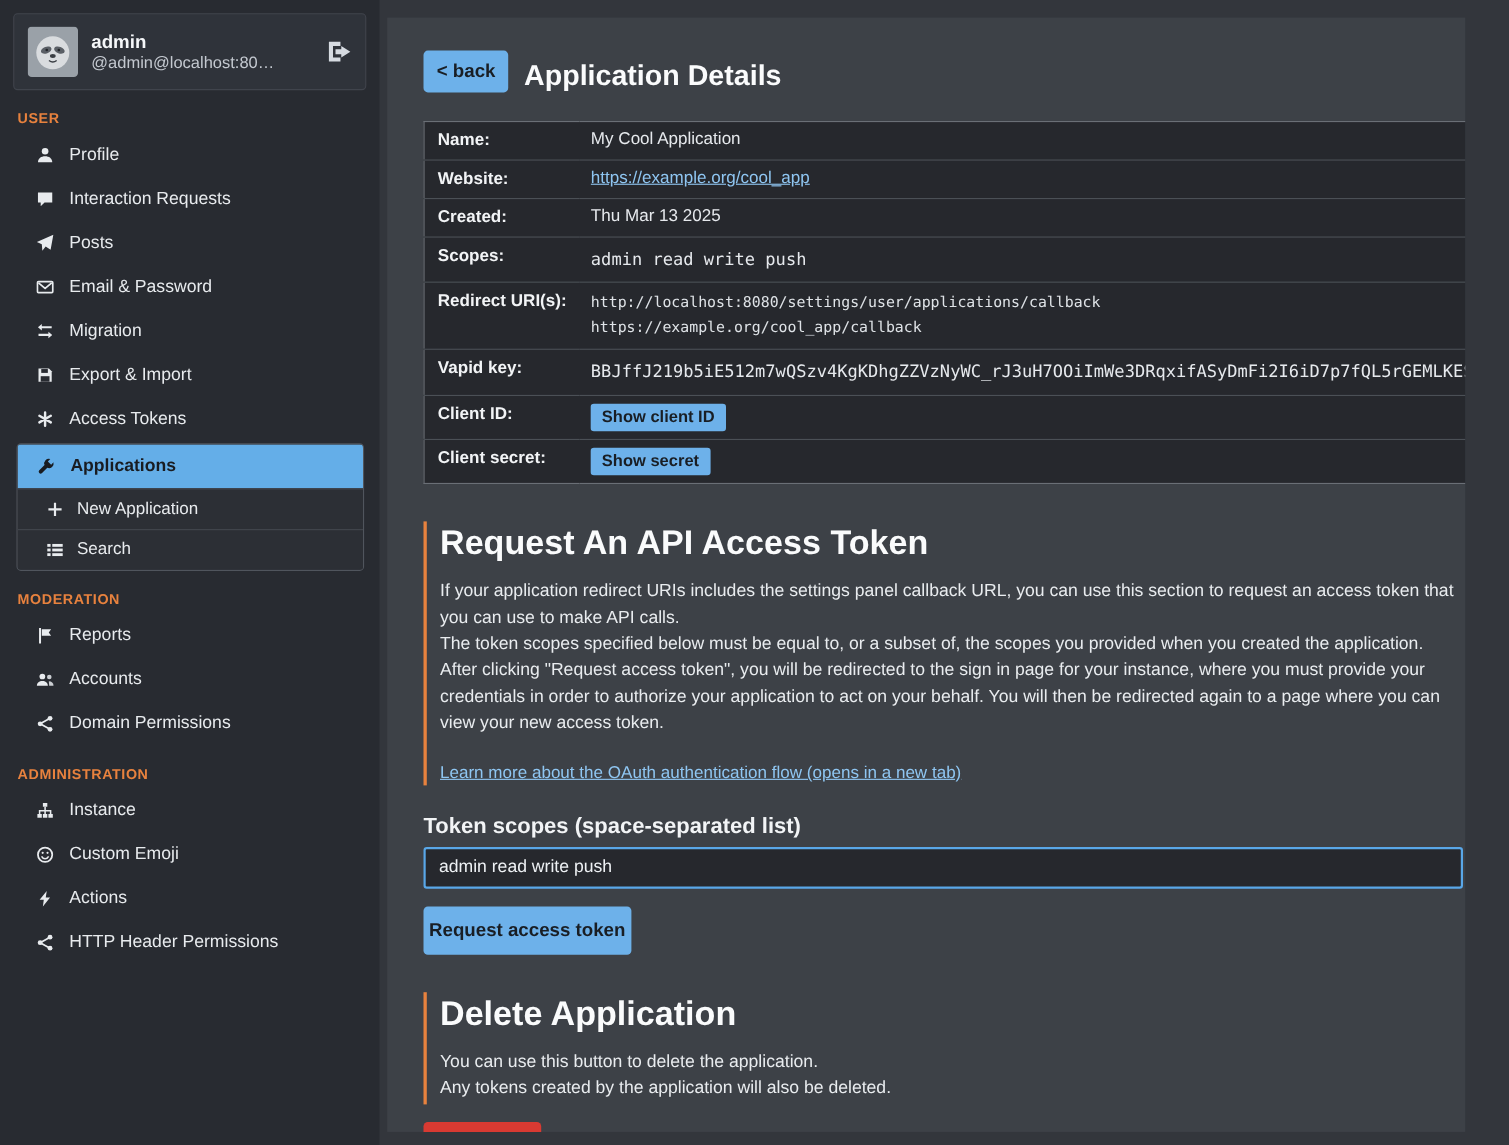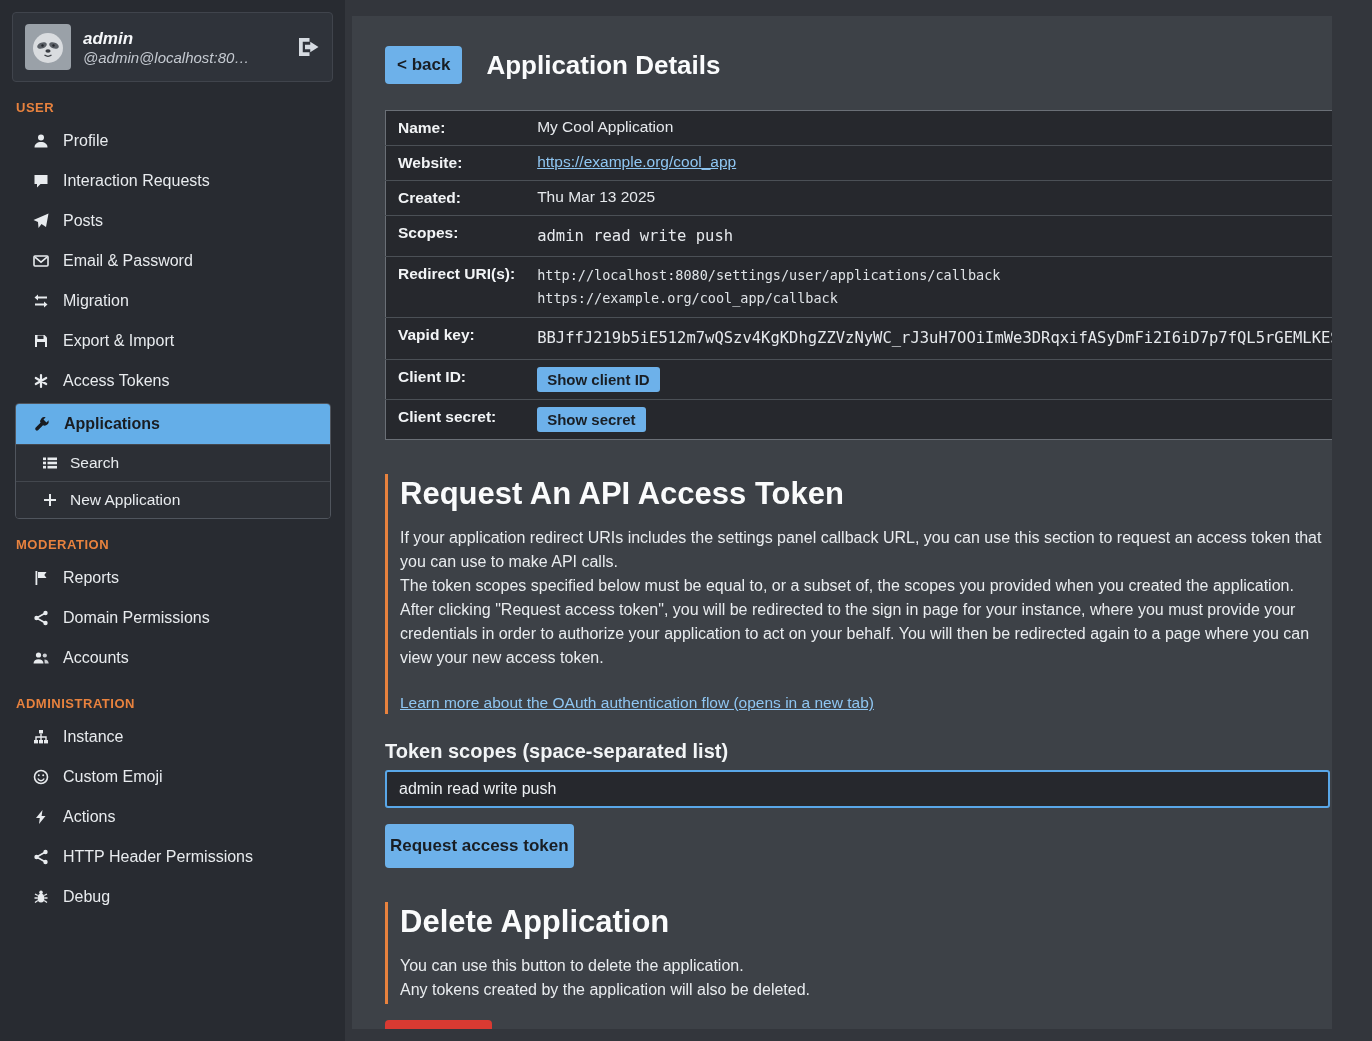--- a/index.html
+++ b/index.html
@@ -7,21 +7,21 @@
     width: 1372px; height: 1041px; margin: 0; overflow: hidden;
     background: #33363c; color: #e6e9ed;
     font-family: "Liberation Sans", "DejaVu Sans", sans-serif;
   }
   .app { display: flex; width: 100%; height: 100%; }
 
   
   .sidebar { width: 345px; flex: none; background: #282b31; overflow: hidden; }
   .user-card {
     margin: 12px; background: #2f333a; border: 1px solid #40444c; border-radius: 4px;
-    padding: 11px 12px; display: flex; align-items: center; gap: 12px; font-style: italic;
+    padding: 11px 12px; display: flex; align-items: center; gap: 12px;
   }
   .avatar { width: 46px; height: 46px; border-radius: 4px; overflow: hidden; flex: none; }
   .user-meta { flex: 1; min-width: 0; }
   .username { font-weight: bold; font-size: 17px; color: #f5f7f9; }
   .handle { font-size: 15px; color: #c4c9d0; white-space: nowrap; overflow: hidden; }
   .logout { width: 24px; height: 24px; color: #d6dbe1; cursor: pointer; flex: none; }
 
   .nav-heading { color: #e8823e; font-size: 13px; font-weight: bold; letter-spacing: .04em; margin: 18px 16px 6px; }
   .nav-item {
     display: flex; align-items: center; gap: 14px;
@@ -32,21 +32,21 @@
 
   .nav-group { margin: 2px 14px 2px 15px; border: 1px solid #50555d; border-radius: 4px; overflow: hidden; background: #2e3137; }
   .nav-group .nav-item.active { background: #64aee8; color: #191c21; font-weight: bold; padding: 11px 16px 11px 18px; }
   .nav-group .nav-item.sub { padding: 9px 16px 9px 26px; font-size: 15.5px; gap: 12px; background: #2c2f35; border-top: 1px solid #43474e; }
 
   
   .panel {
     flex: 1; margin: 16px 40px 12px 7px; background: #3d4147;
     padding: 30px 2px 30px 33px; overflow: hidden;
   }
-  .page-header { display: flex; align-items: center; gap: 24px; margin-bottom: 26px; }
+  .page-header { display: flex; align-items: flex-end; gap: 14px; margin-bottom: 26px; }
   .btn { border: none; border-radius: 4px; font-family: inherit; font-weight: bold; cursor: pointer; }
   .btn.blue { background: #6db1ea; color: #191e24; }
   .btn.back { font-size: 17px; padding: 9px 12px; }
   h1 { font-size: 26px; margin: 0; color: #fafbfc; font-weight: bold; }
 
   table.details { width: 100%; border-collapse: collapse; background: #26282d; border: 1px solid #6a6f76; margin-top: 16px; }
   .details tr { border-bottom: 1px solid #4b5056; }
   .details tr:last-child { border-bottom: none; }
   .details th {
     text-align: left; vertical-align: top; width: 178px;
@@ -179,74 +179,74 @@
         <span class="icon">
             <svg viewBox="0 0 16 16" fill="currentColor">
               <path d="M14.6 4.3A4.2 4.2 0 0 1 9 9.3l-5 5a1.8 1.8 0 0 1-2.5-2.5l5-5A4.2 4.2 0 0 1 11.7 1.3L9.5 3.5l3 3z"></path>
             </svg>
           </span>
         <span>Applications</span>
       </div>
       <div class="nav-item sub">
         <span class="icon">
             <svg viewBox="0 0 16 16" fill="currentColor">
+              <path d="M7 2h2v5h5v2H9v5H7V9H2V7h5z"></path>
+            </svg>
+          </span>
+        <span>New Application</span>
+      </div>
+      <div class="nav-item sub">
+        <span class="icon">
+            <svg viewBox="0 0 16 16" fill="currentColor">
               <rect x="1" y="2.5" width="3" height="2.6"></rect>
               <rect x="5.5" y="2.5" width="9.5" height="2.6"></rect>
               <rect x="1" y="6.7" width="3" height="2.6"></rect>
               <rect x="5.5" y="6.7" width="9.5" height="2.6"></rect>
               <rect x="1" y="10.9" width="3" height="2.6"></rect>
               <rect x="5.5" y="10.9" width="9.5" height="2.6"></rect>
             </svg>
           </span>
         <span>Search</span>
       </div>
-      <div class="nav-item sub">
-        <span class="icon">
-            <svg viewBox="0 0 16 16" fill="currentColor">
-              <path d="M7 2h2v5h5v2H9v5H7V9H2V7h5z"></path>
-            </svg>
-          </span>
-        <span>New Application</span>
-      </div>
     </div>
 
     <div class="nav-heading">MODERATION</div>
 
     <div class="nav-item">
       <span class="icon">
           <svg viewBox="0 0 16 16" fill="currentColor">
             <path d="M2.5 1h1.8v14H2.5z"></path>
             <path d="M5 2h8.5l-2.2 3 2.2 3H5z"></path>
           </svg>
         </span>
       <span>Reports</span>
+    </div>
+
+    <div class="nav-item">
+      <span class="icon">
+          <svg viewBox="0 0 16 16" fill="currentColor">
+            <circle cx="5.5" cy="5" r="2.6"></circle>
+            <path d="M.5 13.5c0-2.8 2.2-4.3 5-4.3s5 1.5 5 4.3z"></path>
+            <circle cx="11.8" cy="5.5" r="2.1" opacity=".85"></circle>
+            <path d="M11.4 9.4c2.4.1 4.3 1.5 4.3 4.1h-4z" opacity=".85"></path>
+          </svg>
+        </span>
+      <span>Accounts</span>
     </div>
 
     <div class="nav-item">
       <span class="icon">
           <svg viewBox="0 0 16 16">
             <path d="M12.5 3L3.5 8l9 5" stroke="currentColor" stroke-width="1.6" fill="none"></path>
             <circle cx="12.5" cy="3" r="2.2" fill="currentColor"></circle>
             <circle cx="3.5" cy="8" r="2.2" fill="currentColor"></circle>
             <circle cx="12.5" cy="13" r="2.2" fill="currentColor"></circle>
           </svg>
         </span>
       <span>Domain Permissions</span>
-    </div>
-
-    <div class="nav-item">
-      <span class="icon">
-          <svg viewBox="0 0 16 16" fill="currentColor">
-            <circle cx="5.5" cy="5" r="2.6"></circle>
-            <path d="M.5 13.5c0-2.8 2.2-4.3 5-4.3s5 1.5 5 4.3z"></path>
-            <circle cx="11.8" cy="5.5" r="2.1" opacity=".85"></circle>
-            <path d="M11.4 9.4c2.4.1 4.3 1.5 4.3 4.1h-4z" opacity=".85"></path>
-          </svg>
-        </span>
-      <span>Accounts</span>
     </div>
 
     <div class="nav-heading">ADMINISTRATION</div>
 
     <div class="nav-item">
       <span class="icon">
           <svg viewBox="0 0 16 16">
             <path d="M8 4.4V8M3 11V8h10v3M8 8v3" stroke="currentColor" stroke-width="1.4" fill="none"></path>
             <rect x="6" y="1" width="4" height="3.4" fill="currentColor"></rect>
             <rect x="1" y="11" width="4" height="3.4" fill="currentColor"></rect>
@@ -283,32 +283,20 @@
           <svg viewBox="0 0 16 16">
             <path d="M12.5 3L3.5 8l9 5" stroke="currentColor" stroke-width="1.6" fill="none"></path>
             <circle cx="12.5" cy="3" r="2.2" fill="currentColor"></circle>
             <circle cx="3.5" cy="8" r="2.2" fill="currentColor"></circle>
             <circle cx="12.5" cy="13" r="2.2" fill="currentColor"></circle>
           </svg>
         </span>
       <span>HTTP Header Permissions</span>
     </div>
 
-    <div class="nav-item">
-      <span class="icon">
-          <svg viewBox="0 0 16 16">
-            <ellipse cx="8" cy="9.2" rx="3.4" ry="4.4" fill="currentColor"></ellipse>
-            <circle cx="8" cy="3.4" r="1.8" fill="currentColor"></circle>
-            <g stroke="currentColor" stroke-width="1.3" fill="none">
-              <path d="M4.8 6.5L2 5M4.6 9H1.5M4.8 11.5L2 13.5M11.2 6.5L14 5M11.4 9h3.1M11.2 11.5l2.8 2"></path>
-            </g>
-          </svg>
-        </span>
-      <span>Debug</span>
-    </div>
 
   </aside>
 
   <main class="panel">
 
     <div class="page-header">
       <button class="btn blue back">&lt; back</button>
       <h1>Application Details</h1>
     </div>
 

